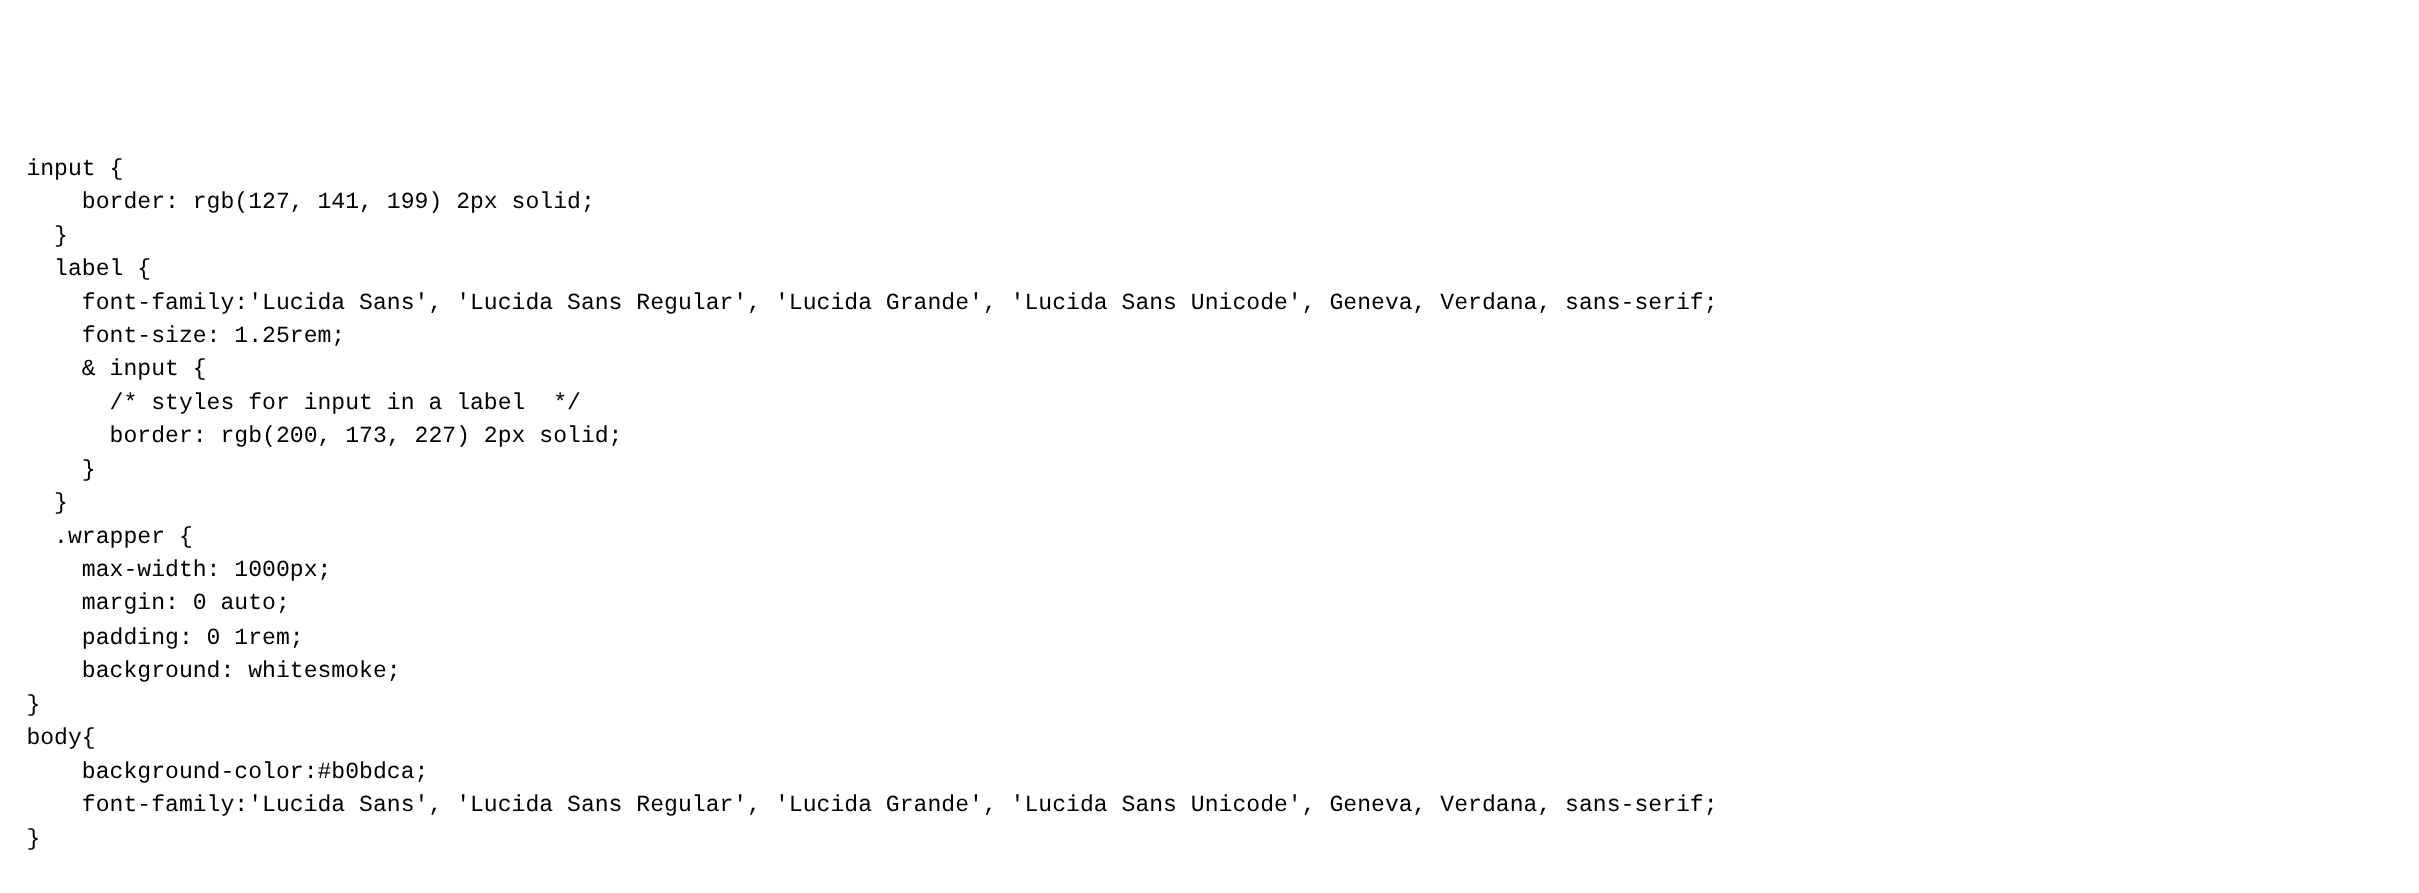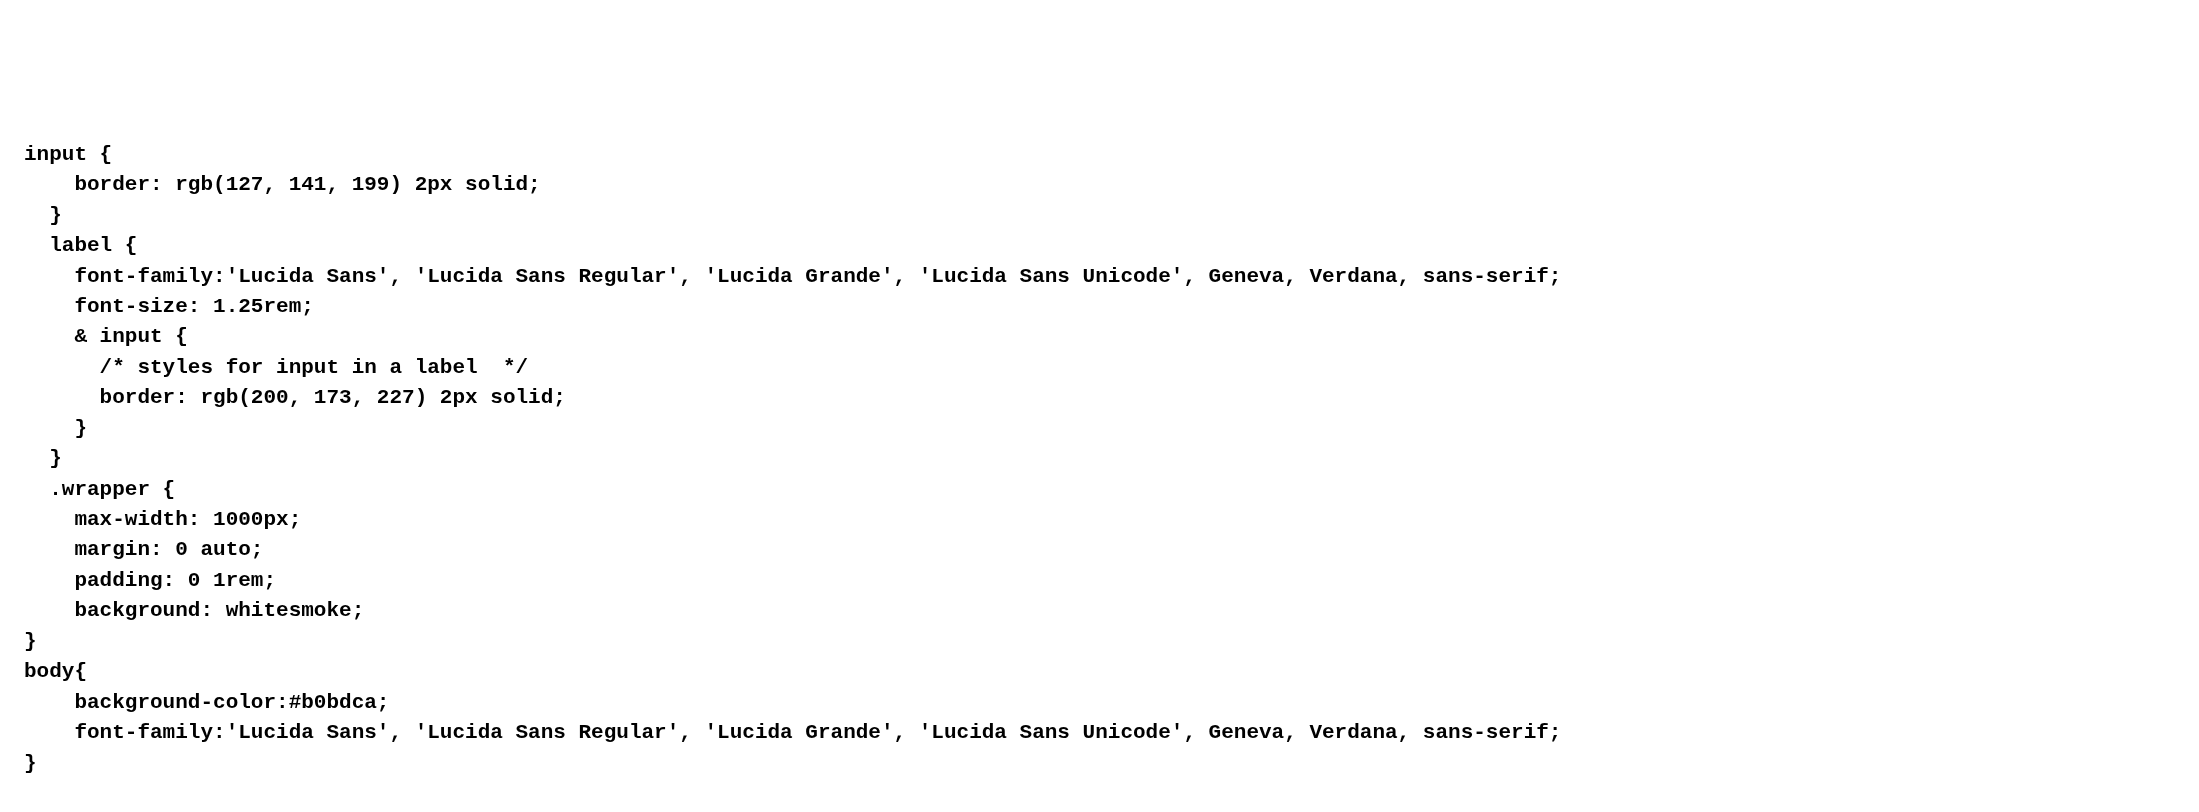--- a/index.html
+++ b/index.html
@@ -1,15 +1,15 @@
 <!DOCTYPE html>
 <html><head>
 <meta charset="utf-8">
 <style>
-* { margin: 0; padding: 0; box-sizing: border-box; font-weight: bold; }
+* { margin: 0; padding: 0; box-sizing: border-box; }
 body {
   background: #ffffff;
   font-family: Consolas, 'Courier New', monospace;
   font-size: 21px;
   line-height: 1.45;
   padding: 18px 24px;
   color: #000;
   white-space: pre;
 }
 .line { display: block; }

